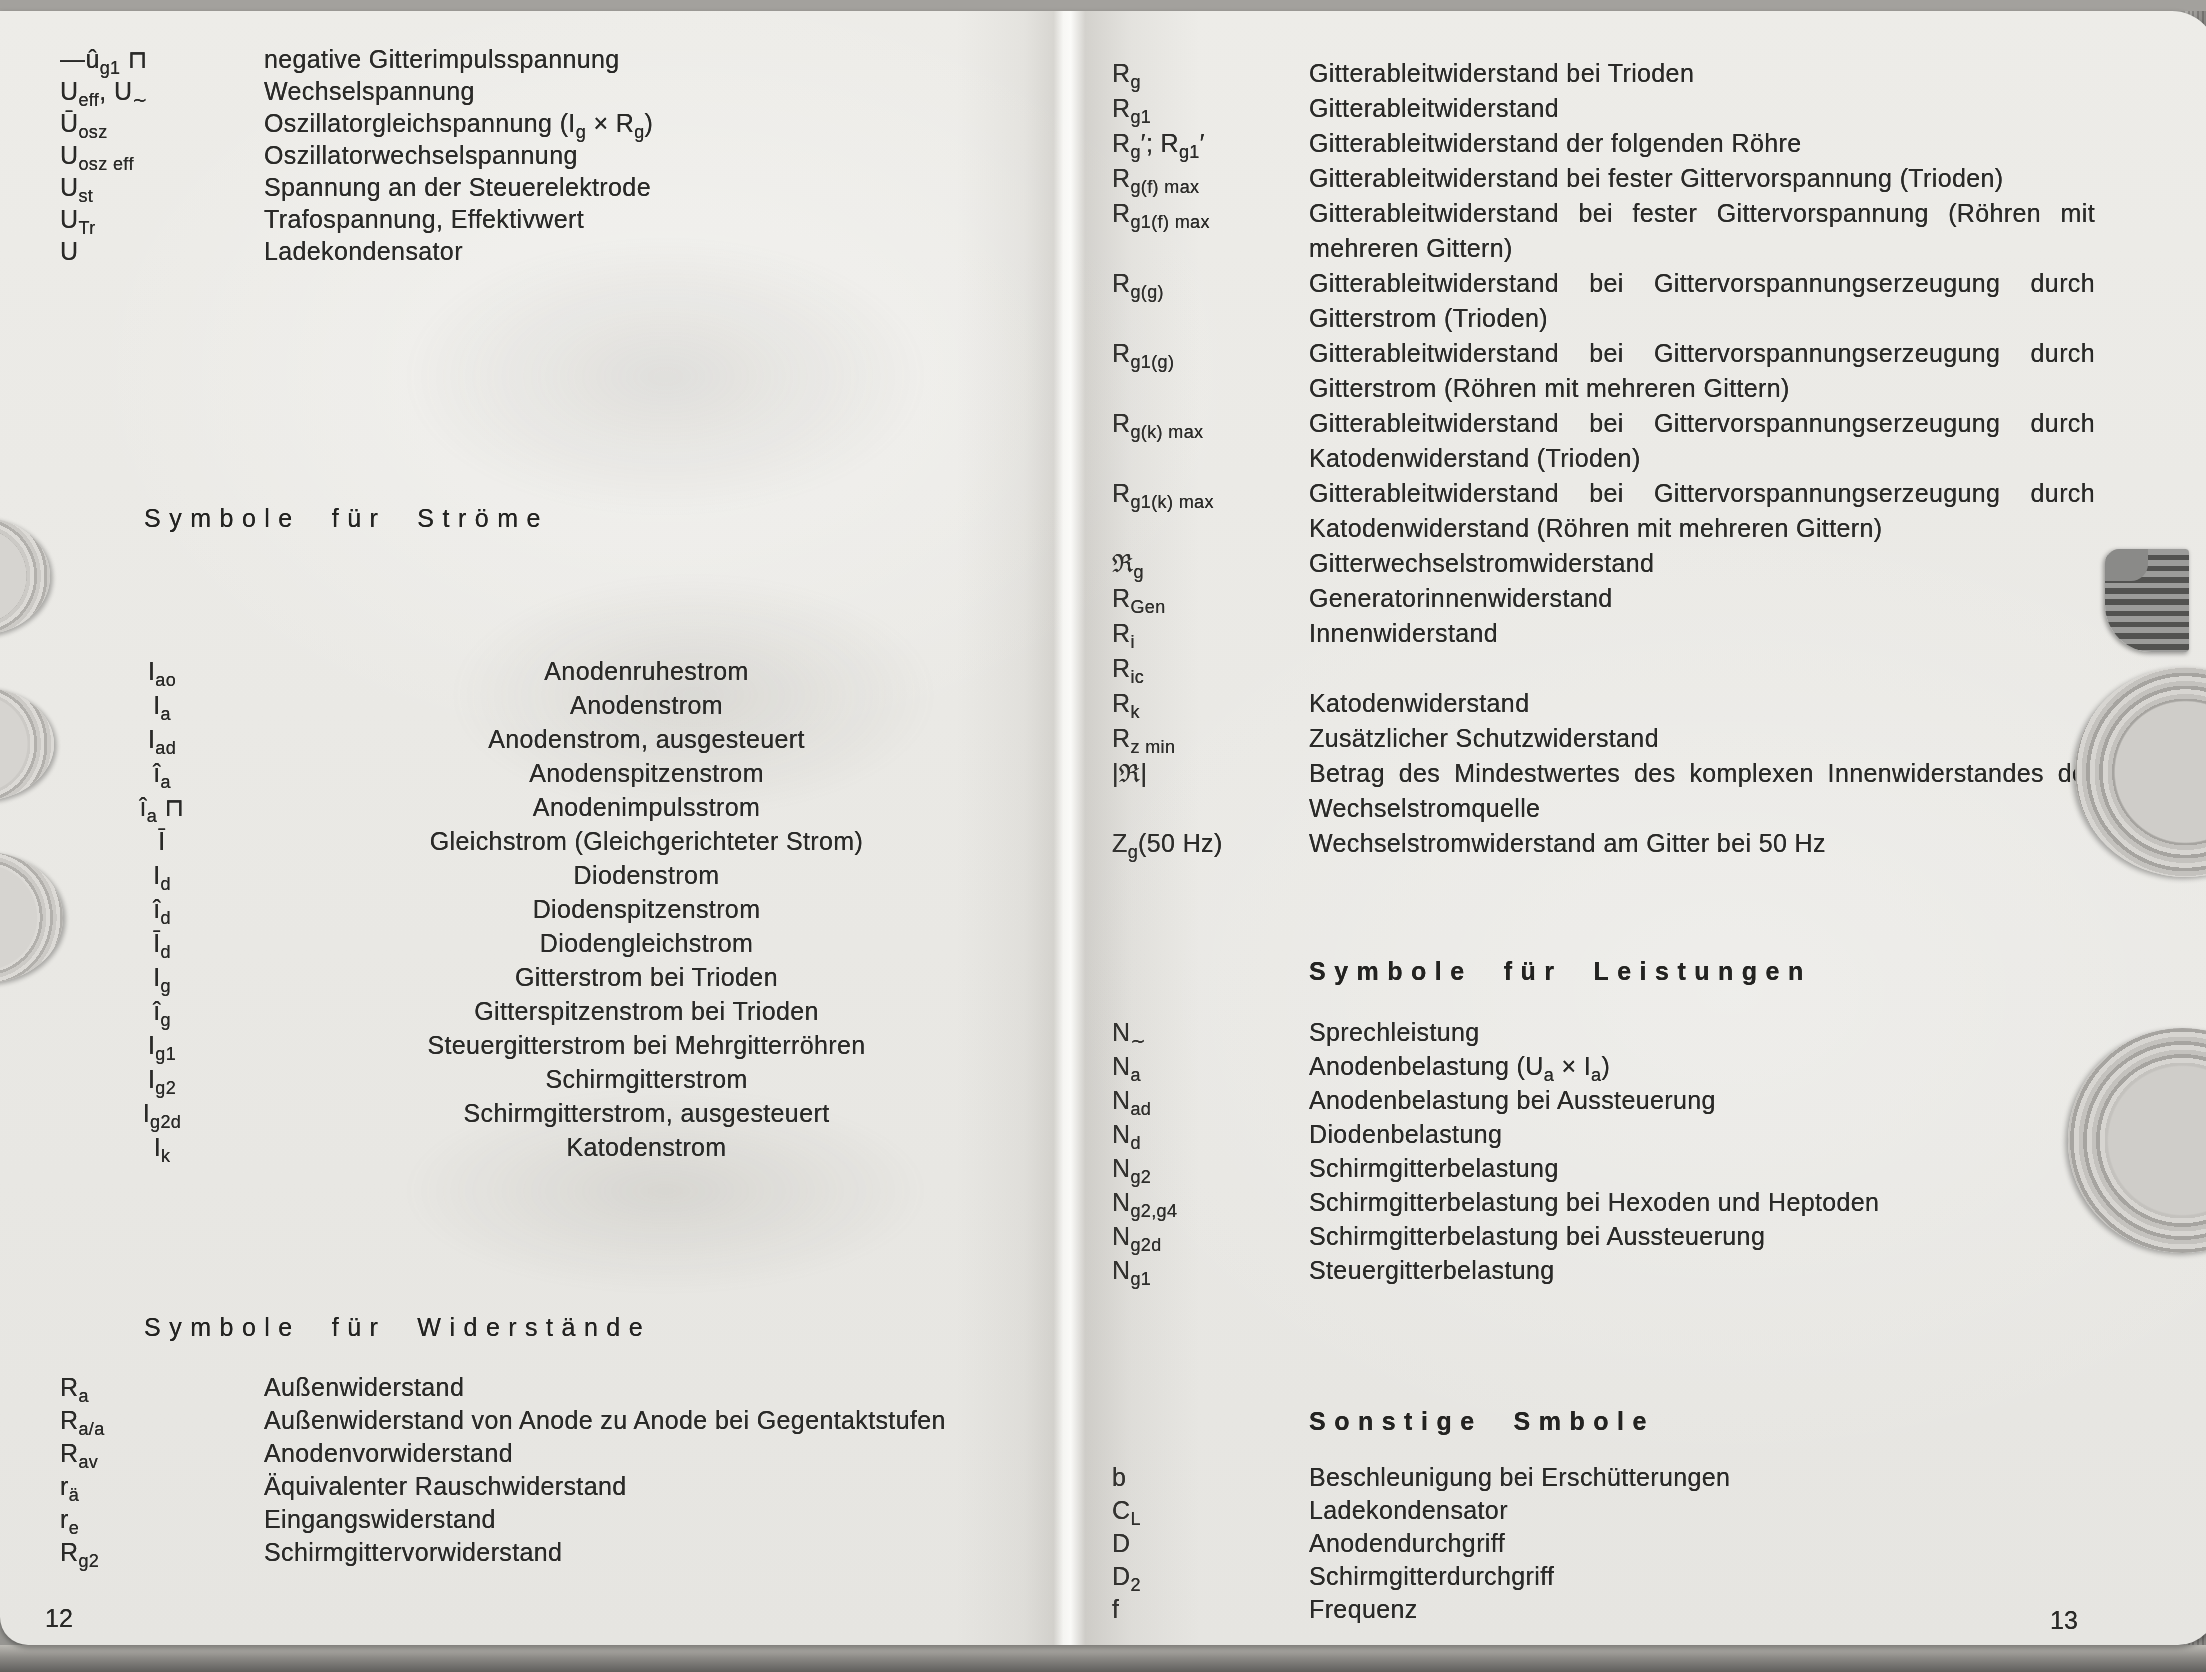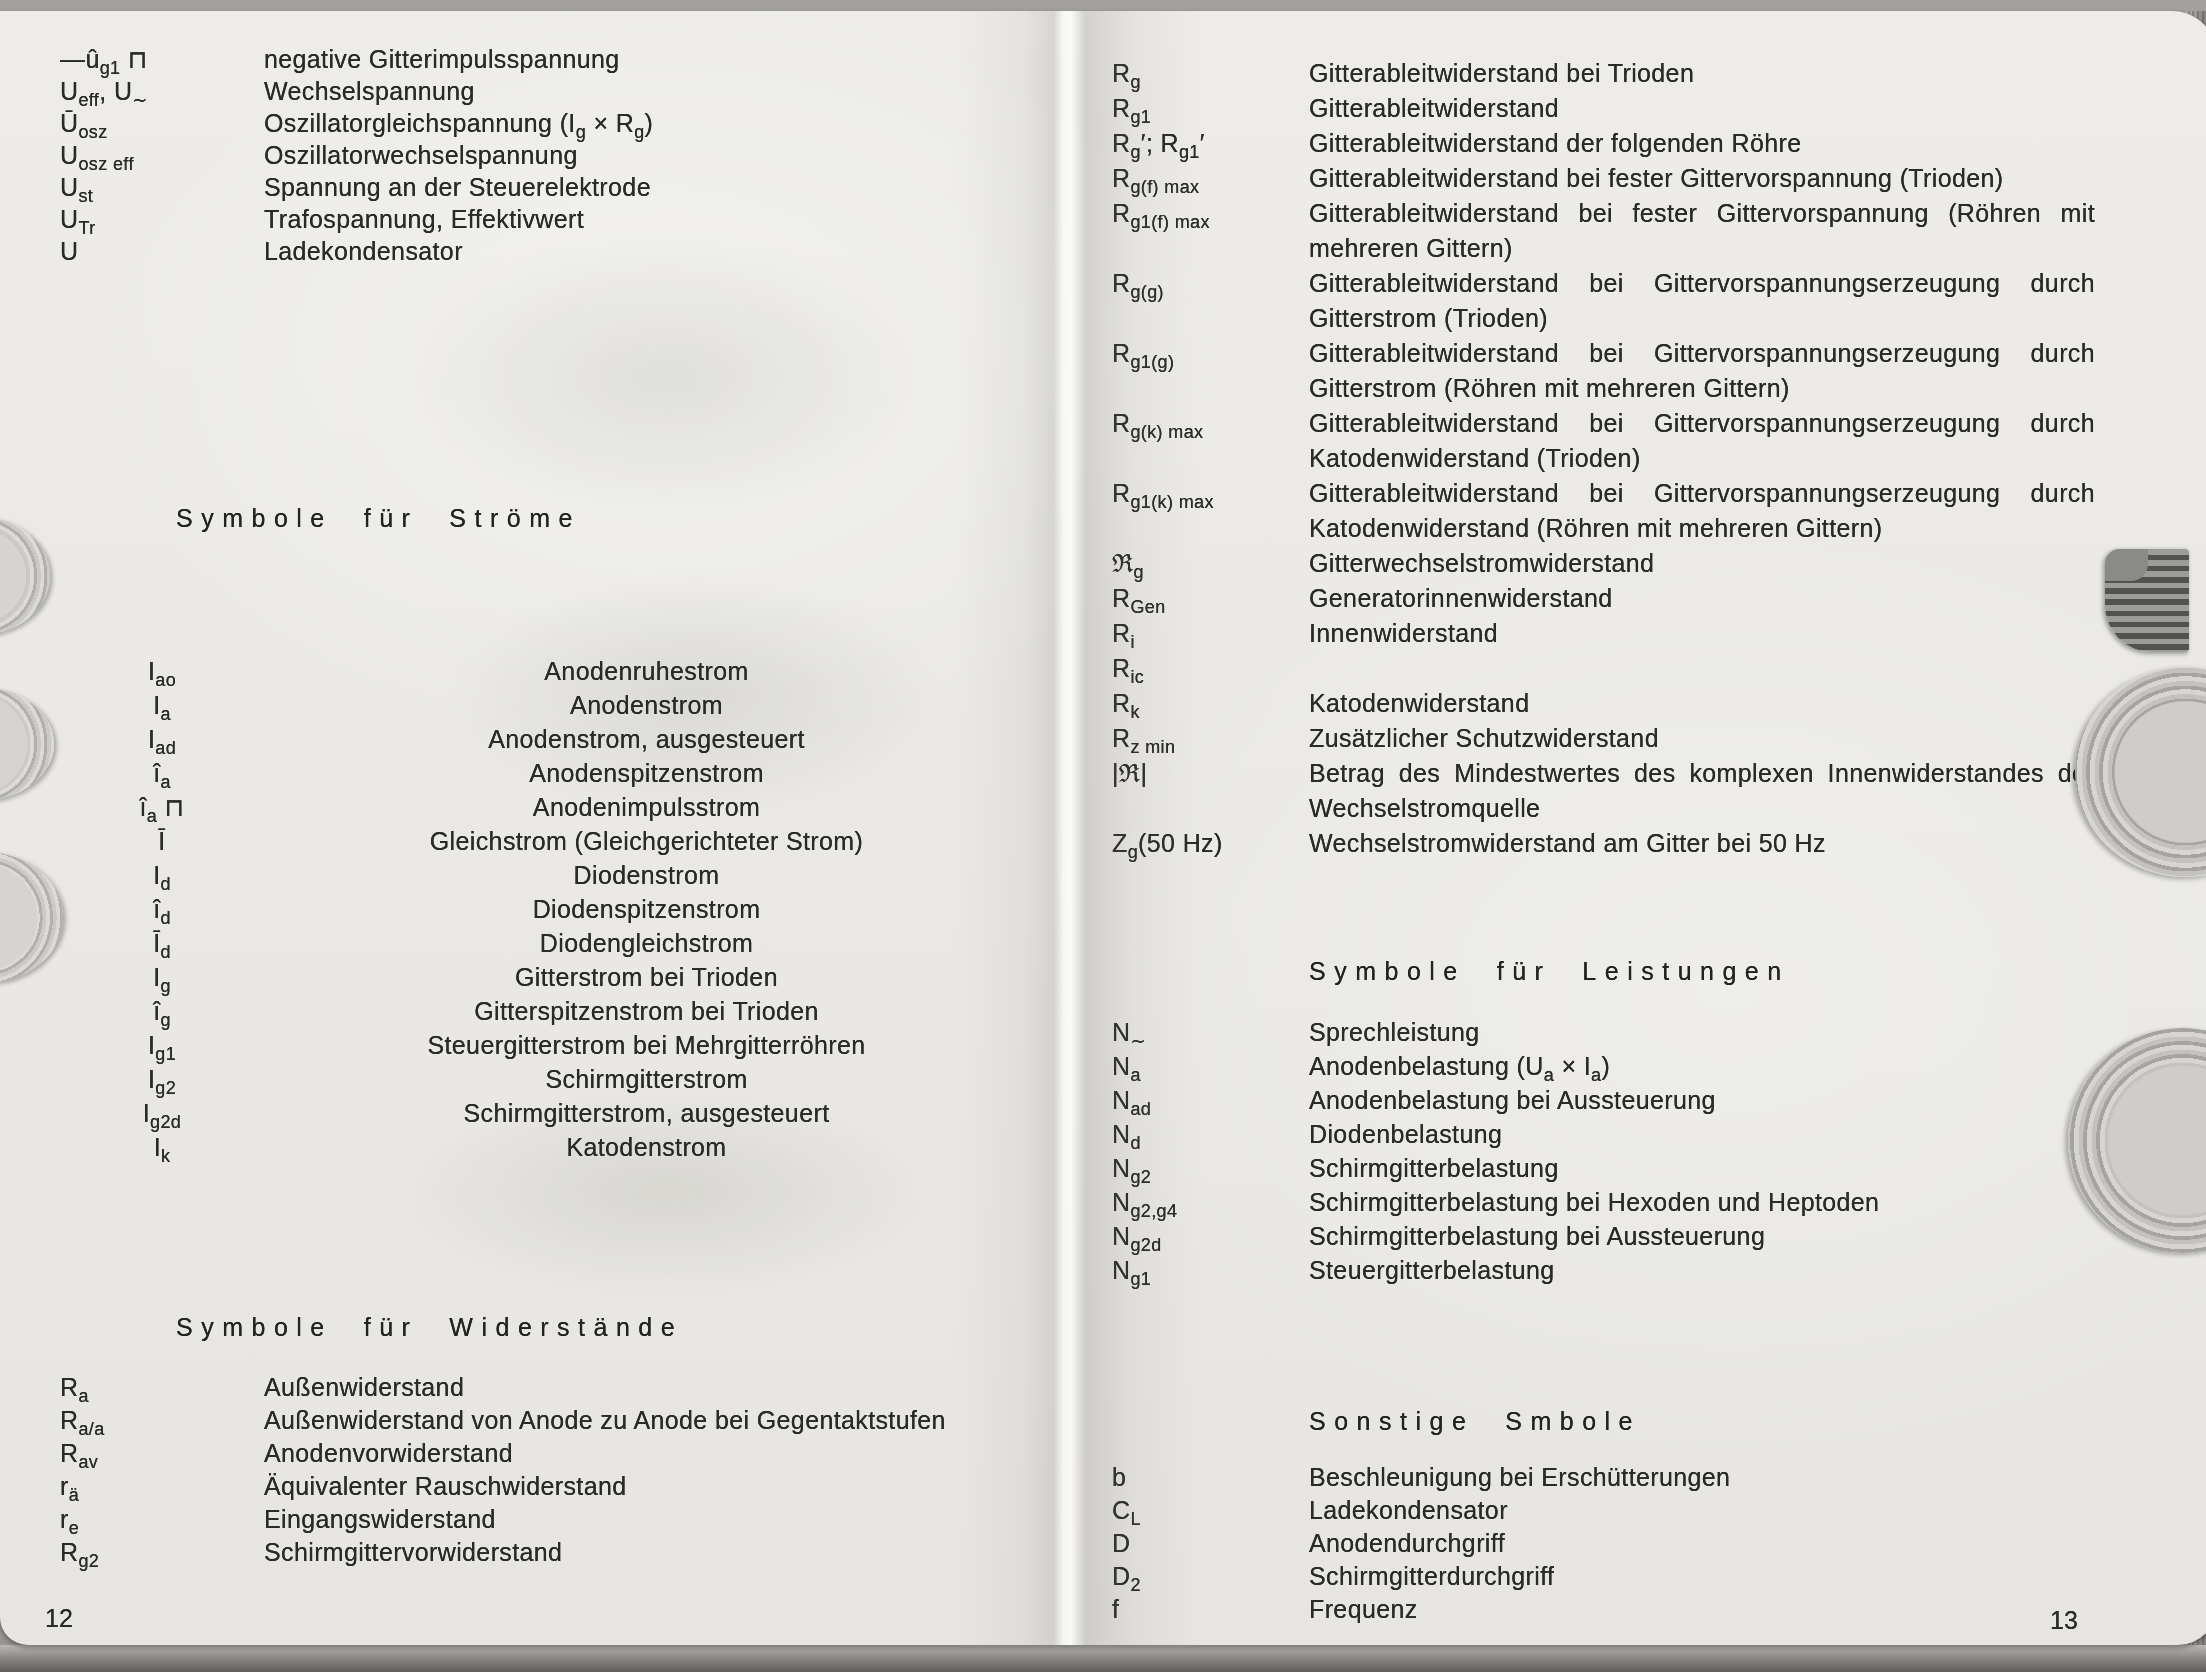--- a/index.html
+++ b/index.html
@@ -56,22 +56,22 @@
   .sec-voltages{top:32px;}   .sec-voltages .row{line-height:32px;}
   .sec-currents{top:491px;}  .sec-currents .rows{margin-top:120px;text-align:center;} .sec-currents .row{line-height:34px;}
   .sec-resistors{top:1300px;}.sec-resistors .rows{margin-top:28px;}.sec-resistors .row{line-height:33px;}
 
   .sec-rres{top:45px;}       .sec-rres .row{line-height:35px;}
   .sec-powers{top:944px;}   .sec-powers .rows{margin-top:28px;}   .sec-powers .row{line-height:34px;}
   .sec-misc{top:1394px;}     .sec-misc .rows{margin-top:24px;}     .sec-misc .row{line-height:33px;}
 
   h2.heading{margin:0;font-size:25px;font-weight:normal;line-height:32px;
     letter-spacing:.34em;word-spacing:.62em;color:#232321;text-shadow:0 0 0.4px currentColor;}
-  .page-left h2.heading{margin-left:116px;}
-  .page-right h2.heading{margin-left:197px;}
+  .page-left h2.heading{margin-left:84px;}
+  .page-right h2.heading{margin-left:197px;font-weight:bold;}
 
   .pagenum{position:absolute;font-size:25px;text-shadow:0 0 0.4px currentColor;}
   .pagenum-left{left:45px;top:1593px;}
   .pagenum-right{left:993px;top:1595px;}
 
   
   .tab{position:absolute;border-radius:50%;pointer-events:none;
     background:
       radial-gradient(circle at center, #d6d4d0 0 51%, rgba(0,0,0,0) 52%),
       repeating-radial-gradient(circle at center, #dcdad6 0 3.7px, #b2b0ac 3.7px 6.6px, #cccac6 6.6px 10.3px);

